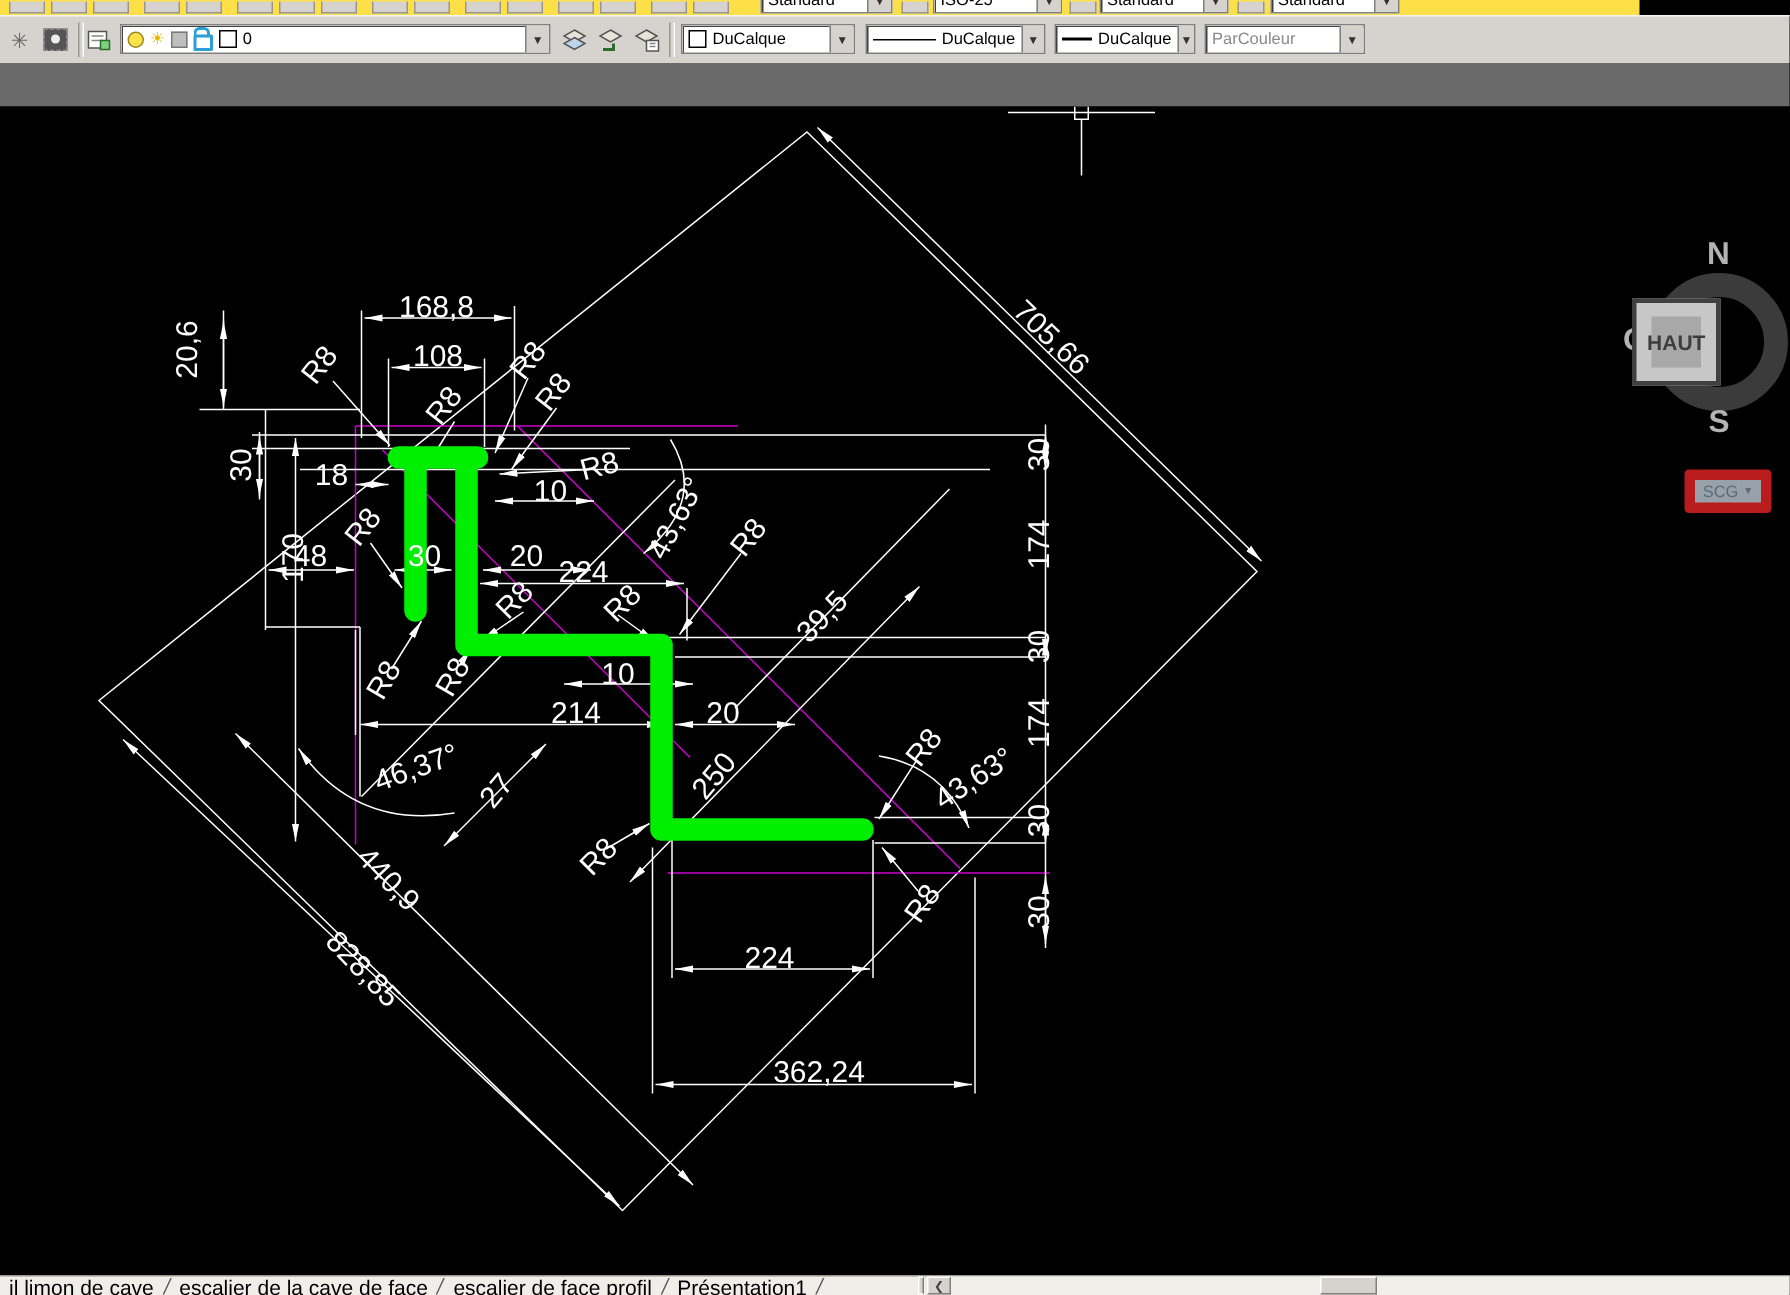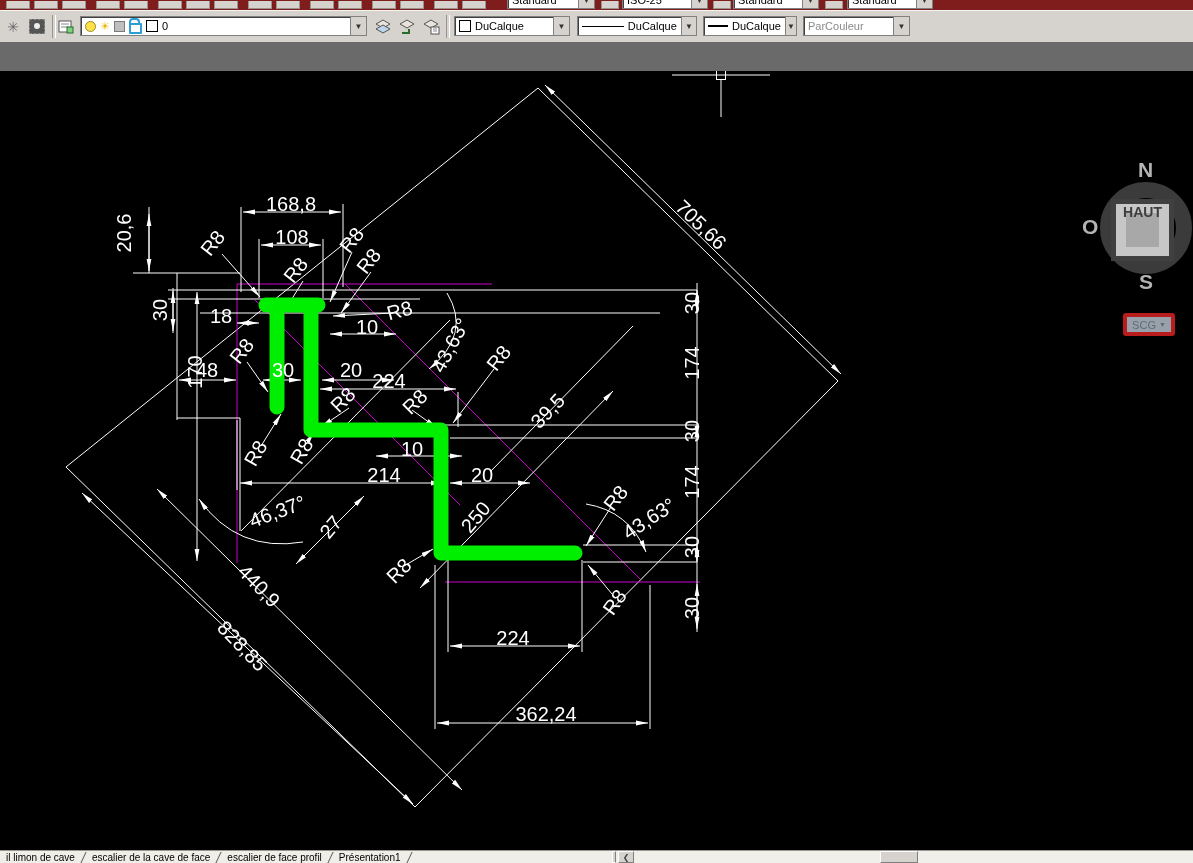--- a/index.html
+++ b/index.html
@@ -1,19 +1,19 @@
 <!DOCTYPE html>
 <html><head>
 <meta charset="utf-8">
 <style>
   html,body{margin:0;padding:0;background:#000;width:1193px;height:863px;overflow:hidden;
     font-family:"Liberation Sans",sans-serif;}
   .abs{position:absolute;}
   
-  #row1{top:0;left:0;width:1193px;height:10px;background:#7f1d1d;overflow:hidden;}
+  #row1{top:0;left:0;width:1093px;height:10px;background:#fde047;overflow:hidden;}
   #row2{top:10px;left:0;width:1193px;height:32px;background:#d6d3ce;border-top:1px solid #f5f4f2;box-sizing:border-box;}
   #grayband{top:42px;left:0;width:1193px;height:29px;background:#6a6a6a;}
   .stub{position:absolute;bottom:1px;height:7px;width:22px;border:1px solid #9a968f;border-top:none;background:#d6d3ce;}
   .cb{position:absolute;height:20px;background:#fff;border:1px solid #808080;box-shadow:inset 1px 1px 0 #404040;
       display:flex;align-items:center;font-size:11px;color:#000;box-sizing:border-box;padding-left:4px;gap:4px;}
   .cb .arrow{margin-left:auto;width:15px;height:100%;background:#d6d3ce;border-left:1px solid #808080;
       display:flex;align-items:center;justify-content:center;font-size:8px;color:#333;}
   .cb1{height:18px;top:-9px;}
   .tbtn{position:absolute;top:3px;width:22px;height:25px;display:flex;align-items:center;justify-content:center;}
   .sep{position:absolute;top:4px;width:2px;height:23px;border-left:1px solid #9a968f;border-right:1px solid #fff;}
@@ -26,29 +26,29 @@
   .lock{width:9px;height:7px;border:2px solid #2e9fd4;border-radius:1px;position:relative;display:inline-block;margin-top:4px;}
   .lock:before{content:"";position:absolute;left:-2px;top:-7px;width:7px;height:5px;border:2px solid #2e9fd4;
       border-bottom:none;border-radius:4px 4px 0 0;}
   .disabled{color:#8a8a8a;}
   
   #canvas{top:71px;left:0;width:1193px;height:779px;background:#000;overflow:hidden;}
   #note{left:739px;top:764px;color:#fff;font-size:21px;line-height:25px;white-space:pre;}
   
   .ring{left:1100px;top:111px;width:60px;height:60px;border:16px solid #3b3b3b;border-radius:50%;}
   .vc-letter{color:#b3b3b3;font-weight:bold;font-size:21px;}
-  .cube{left:1111px;top:128px;width:53px;height:52px;background:#c7c7c7;border:5px solid #404040;
-        display:flex;justify-content:center;}
+  .cube{left:1088px;top:128px;width:53px;height:52px;background:#c7c7c7;border:3px solid #404040;
+        display:flex;align-items:center;justify-content:center;}
   .cube .inner{position:absolute;left:10px;top:9px;right:10px;bottom:9px;background:#a8a8a8;}
   .cube .lbl{position:relative;font-size:14px;font-weight:bold;color:#3d3d3d;letter-spacing:0px;}
-  .scg{left:1123px;top:242px;width:44px;height:15px;background:#98a1aa;border:4px solid #b91c1c;border-radius:3px;
+  .scg{left:1123px;top:242px;width:44px;height:15px;background:#98a1aa;border:7px solid #b91c1c;border-radius:3px;
        font-size:11px;color:#5c6b7a;display:flex;align-items:center;justify-content:center;gap:3px;}
   
   #tabbar{top:850px;left:0;width:1193px;height:13px;background:#f0eee9;border-top:1px solid #9a968f;
-          display:flex;align-items:center;font-size:10px;color:#000;}
+          display:flex;align-items:center;font-size:14px;color:#000;}
   .tab{padding:0 6px;white-space:nowrap;}
   .tabdiv{width:1px;height:11px;background:#555;transform:skewX(-25deg);margin:0 2px;}
   #tsplit{position:absolute;left:612px;top:851px;width:4px;height:12px;background:#d6d3ce;border:1px solid #fff;border-right-color:#808080;box-sizing:border-box;}
   #sb-left{position:absolute;left:618px;top:851px;width:16px;height:12px;background:#d6d3ce;border:1px solid #fff;
            border-right-color:#808080;border-bottom-color:#808080;box-sizing:border-box;font-size:8px;color:#444;
            display:flex;align-items:center;justify-content:center;}
   #sb-track{position:absolute;left:634px;top:851px;width:559px;height:12px;background:#f1efe9;}
   #sb-thumb{position:absolute;left:880px;top:851px;width:38px;height:12px;background:#d6d3ce;border:1px solid #fff;
             border-right-color:#808080;border-bottom-color:#808080;box-sizing:border-box;}
   svg text{font-family:"Liberation Sans",sans-serif;}

